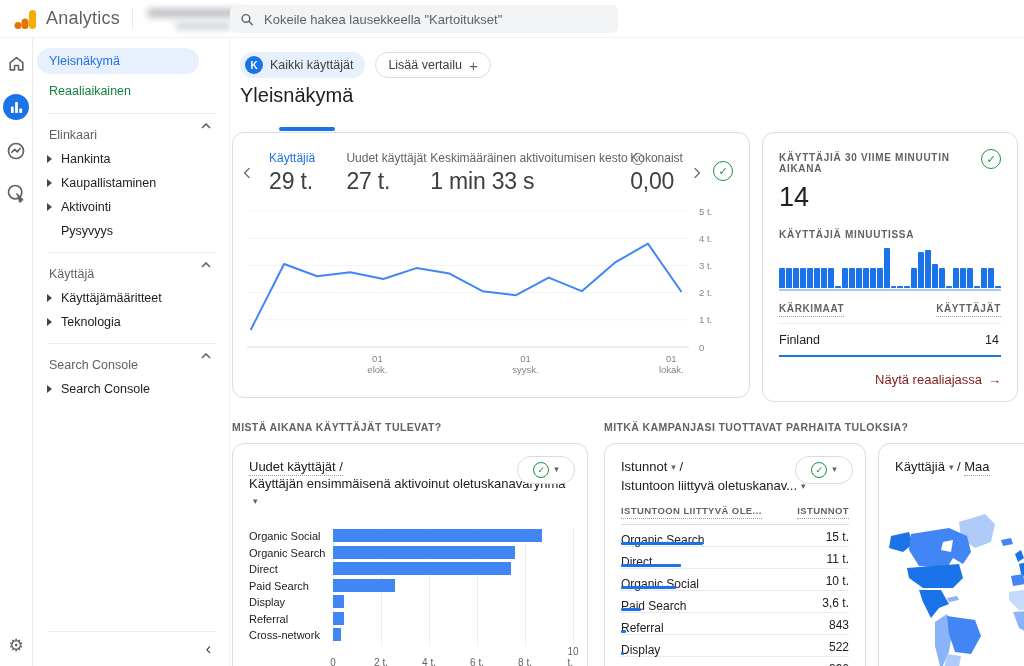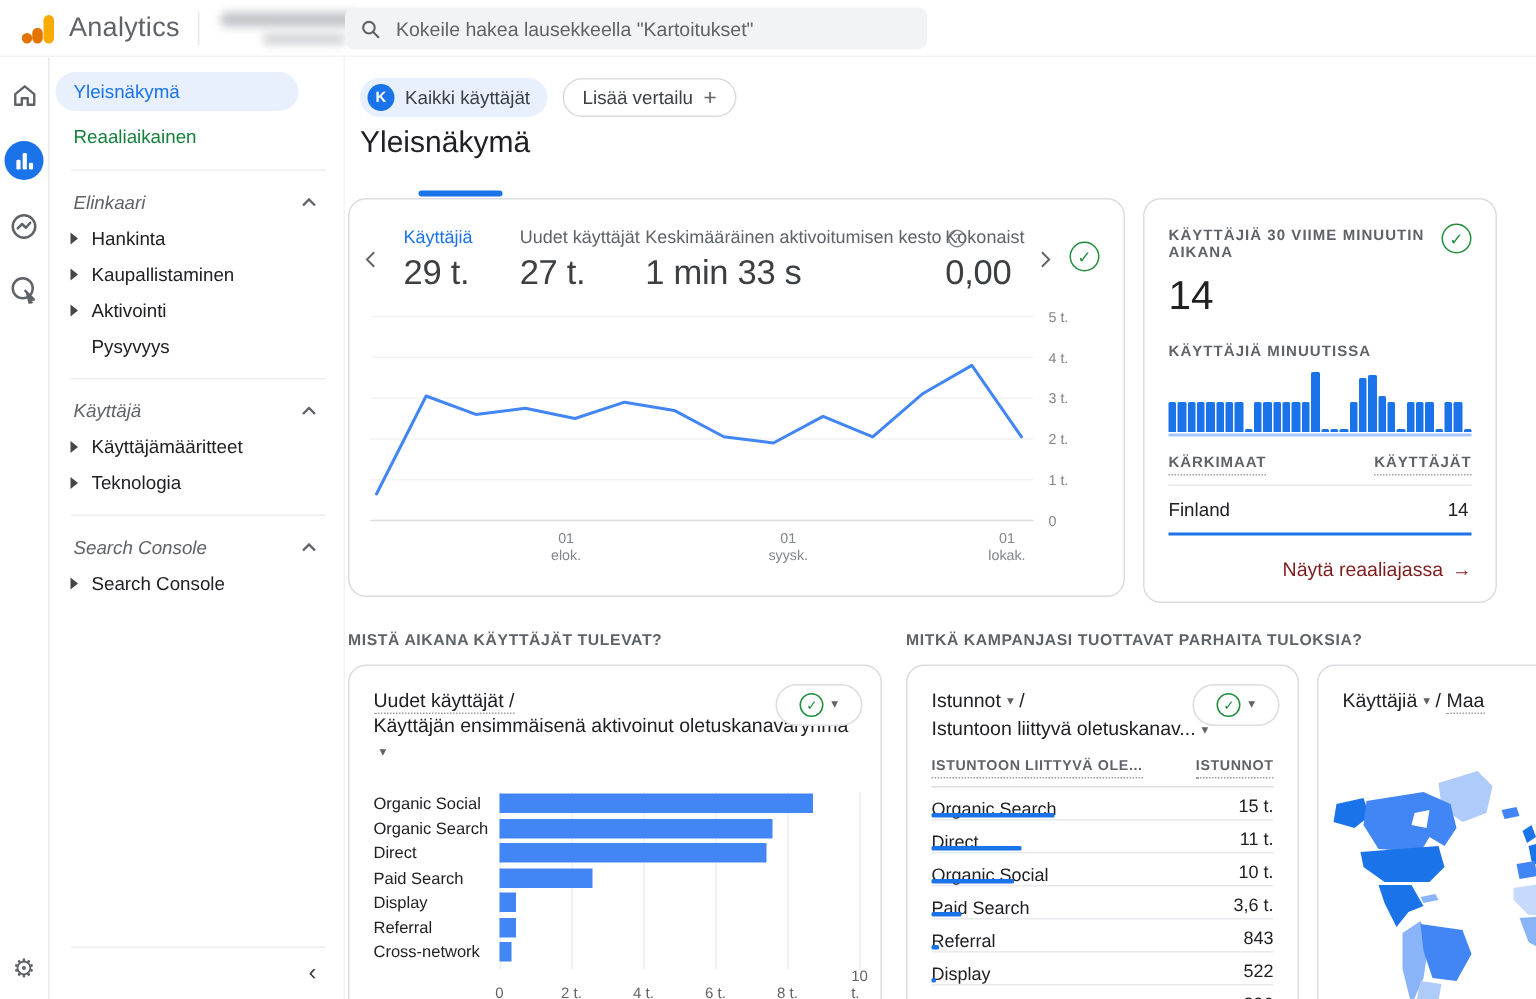--- a/index.html
+++ b/index.html
@@ -24,39 +24,39 @@
   .rail-icon { width:22px; height:22px; display:flex; align-items:center; justify-content:center; cursor:pointer; }
   .rail-icon.active { width:26px; height:26px; background:#1a73e8; border-radius:50%; }
   .rail-gear { position:absolute; left:0; bottom:10px; width:32px; text-align:center; font-size:17px; color:#5f6368; cursor:pointer; }
 
   
   .nav { position:absolute; left:32px; top:38px; bottom:0; width:198px; background:#fff; border-left:1px solid #e8eaed; border-right:1px solid #f1f3f4; padding-top:10px; font-size:12.5px; }
   .nav-item { height:26px; line-height:26px; padding-left:16px; color:#15803d; font-weight:500; cursor:pointer; white-space:nowrap; }
   .nav-item.active { background:#e8f0fe; color:#1a73e8; border-radius:14px; margin:0 30px 0 4px; padding-left:12px; }
   .nav-item.plain { margin-top:4px; }
   .nav-divider { height:1px; background:#eceef0; margin:9px 12px 9px 14px; }
-  .nav-section { height:24px; line-height:24px; padding:0 18px 0 16px; color:#5f6368; font-weight:500; display:flex; align-items:center; justify-content:space-between; cursor:pointer;font-style:italic; }
+  .nav-section { height:24px; line-height:24px; padding:0 18px 0 16px; color:#5f6368; font-weight:500; display:flex; justify-content:space-between; cursor:pointer; }
   .nav-sub { height:24px; line-height:24px; padding-left:28px; position:relative; color:#202124; font-weight:500; cursor:pointer; white-space:nowrap; }
   .nav-sub .tri { position:absolute; left:14px; top:50%; margin-top:-4px; width:0; height:0; border-left:5px solid #444746; border-top:4px solid transparent; border-bottom:4px solid transparent; }
   .chev-up { width:10px; height:6px; }
   .nav-collapse { position:absolute; bottom:8px; right:18px; font-size:16px; color:#3c4043; cursor:pointer; }
   .nav-bottom-divider { position:absolute; bottom:34px; left:14px; right:12px; height:1px; background:#eceef0; }
 
   
   .chips { position:absolute; left:240px; top:52px; display:flex; gap:10px; align-items:center; }
   .chip-all { display:flex; align-items:center; gap:7px; height:26px; padding:0 12px 0 5px; background:#e8f0fe; border-radius:13px; font-size:12.5px; color:#3c4043; font-weight:500; cursor:pointer; }
   .chip-avatar { width:18px; height:18px; border-radius:50%; background:#1a73e8; color:#fff; font-size:10px; font-weight:700; display:flex; align-items:center; justify-content:center; }
   .chip-add { display:flex; align-items:center; gap:7px; height:26px; padding:0 12px; border:1px solid #dadce0; border-radius:13px; font-size:12.5px; color:#3c4043; font-weight:500; cursor:pointer; background:#fff; }
   .chip-plus { font-size:15px; color:#5f6368; font-weight:400; }
   .page-title { position:absolute; left:240px; top:84px; font-size:20px; color:#202124; font-weight:400; }
 
   
   .card { position:absolute; background:#fff; border:1px solid #dadce0; border-radius:12px; }
   #card-metrics { left:232px; top:132px; width:518px; height:266px; }
-  #card-realtime { left:762px; top:132px; width:236px; height:270px; }
+  #card-realtime { left:762px; top:132px; width:256px; height:270px; }
   #card-newusers { left:232px; top:443px; width:356px; height:300px; }
   #card-campaigns { left:604px; top:443px; width:262px; height:300px; }
   #card-map { left:878px; top:443px; width:258px; height:300px; overflow:hidden; }
 
   .section-title { position:absolute; top:421px; font-size:10.5px; font-weight:700; letter-spacing:.4px; color:#5f6368; }
   #sec-newusers { left:232px; } #sec-campaigns { left:604px; }
 
   
   .tab-indicator { position:absolute; top:-6px; left:46px; width:56px; height:4px; background:#1a73e8; border-radius:3px; }
   .metrics-header { display:flex; align-items:flex-start; padding:18px 12px 0 10px; }

